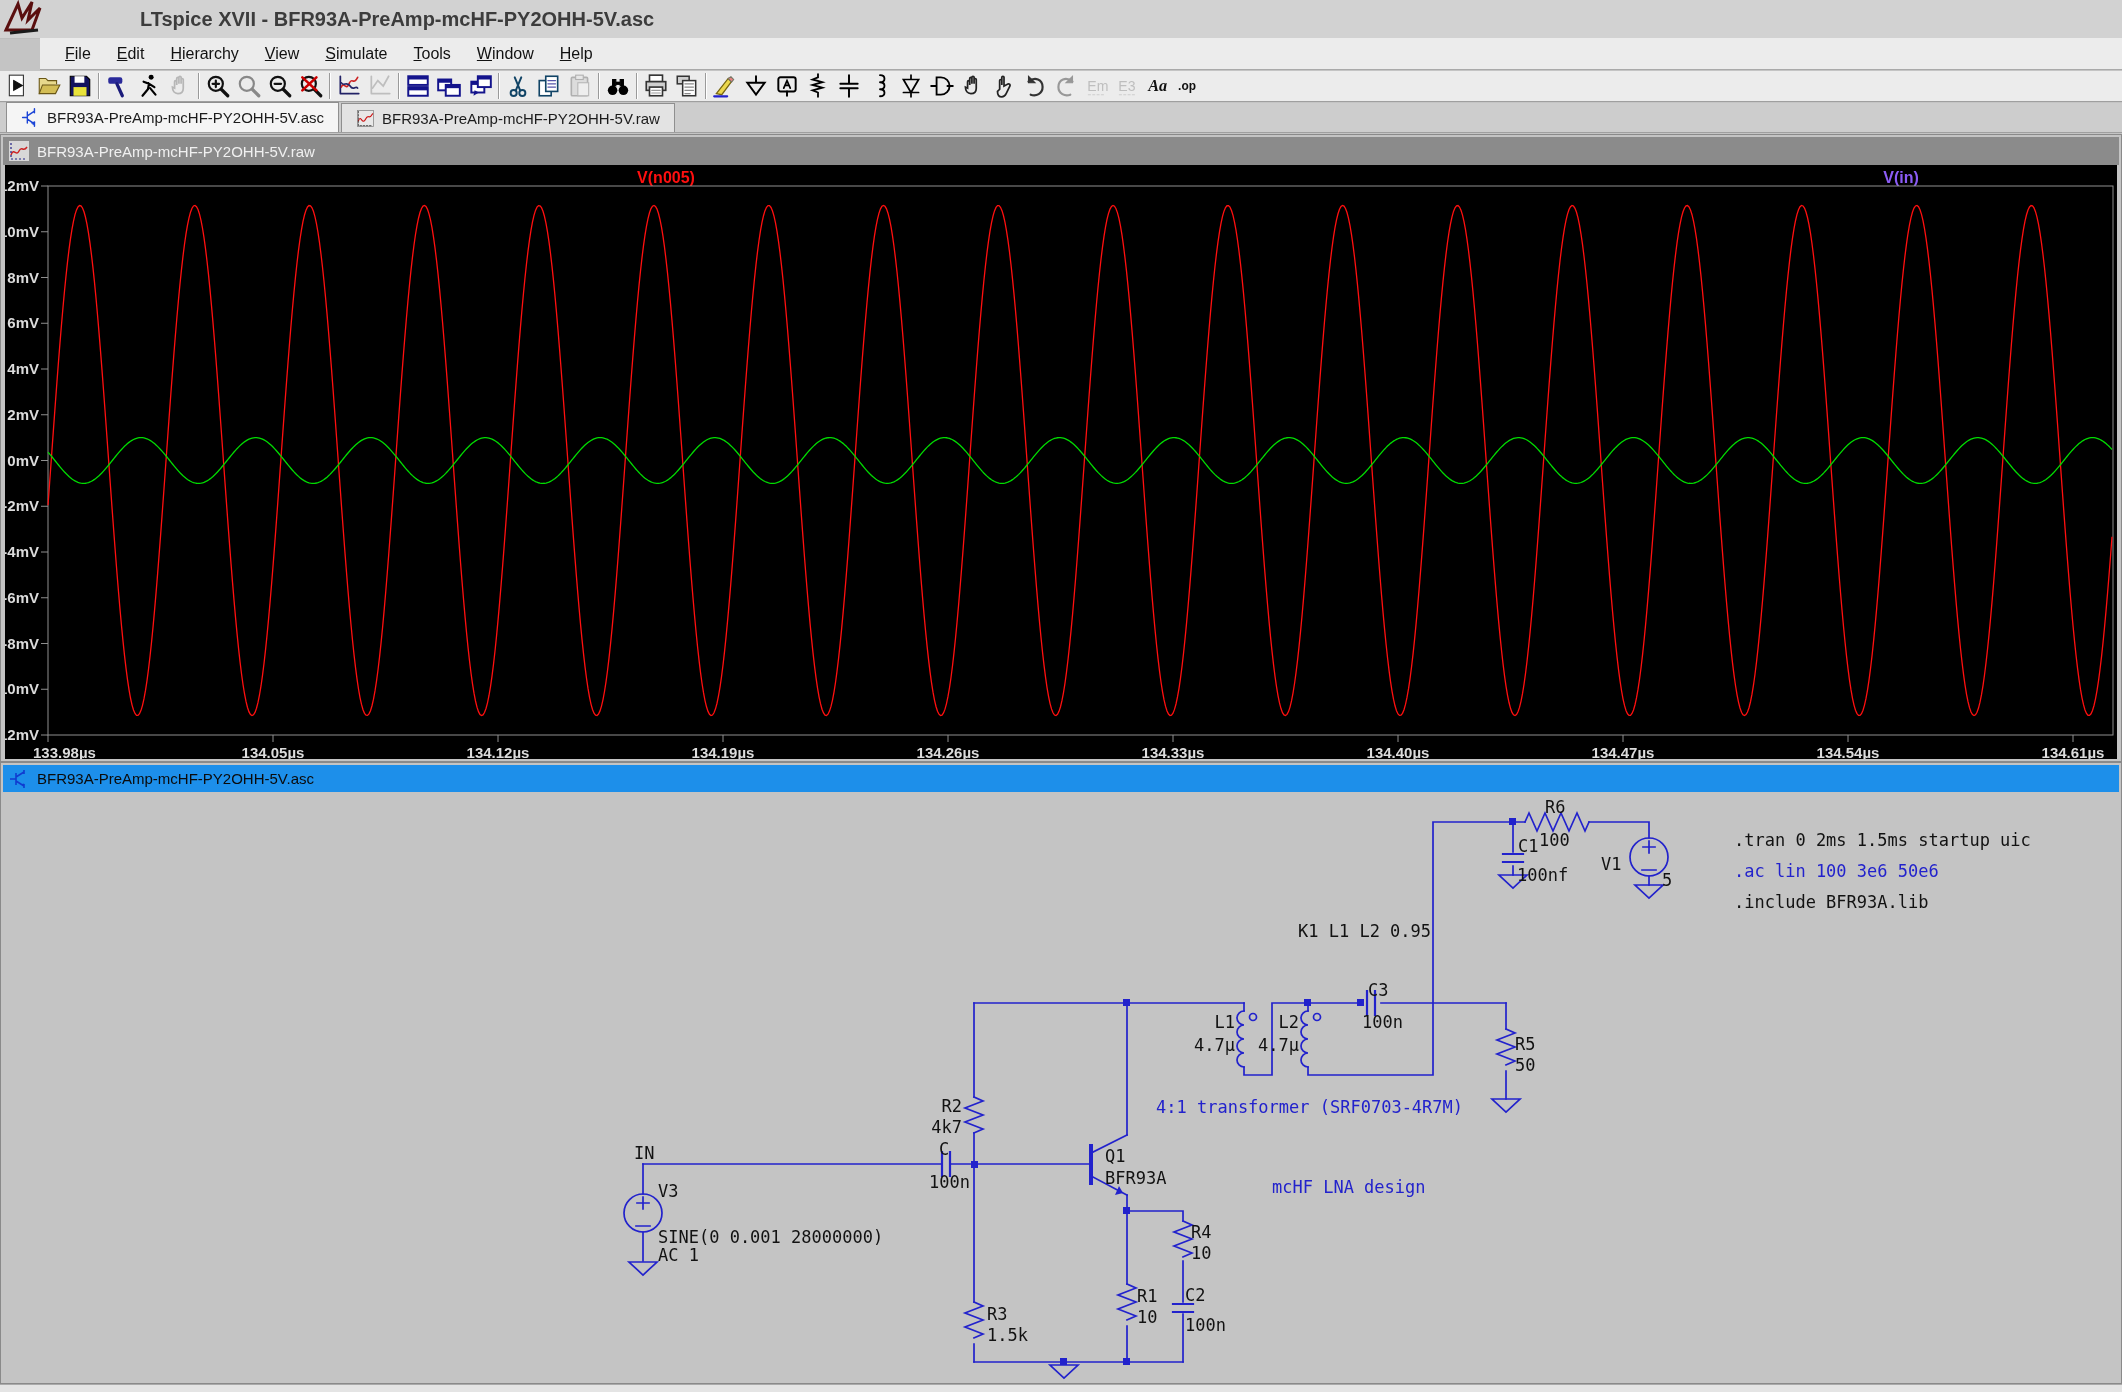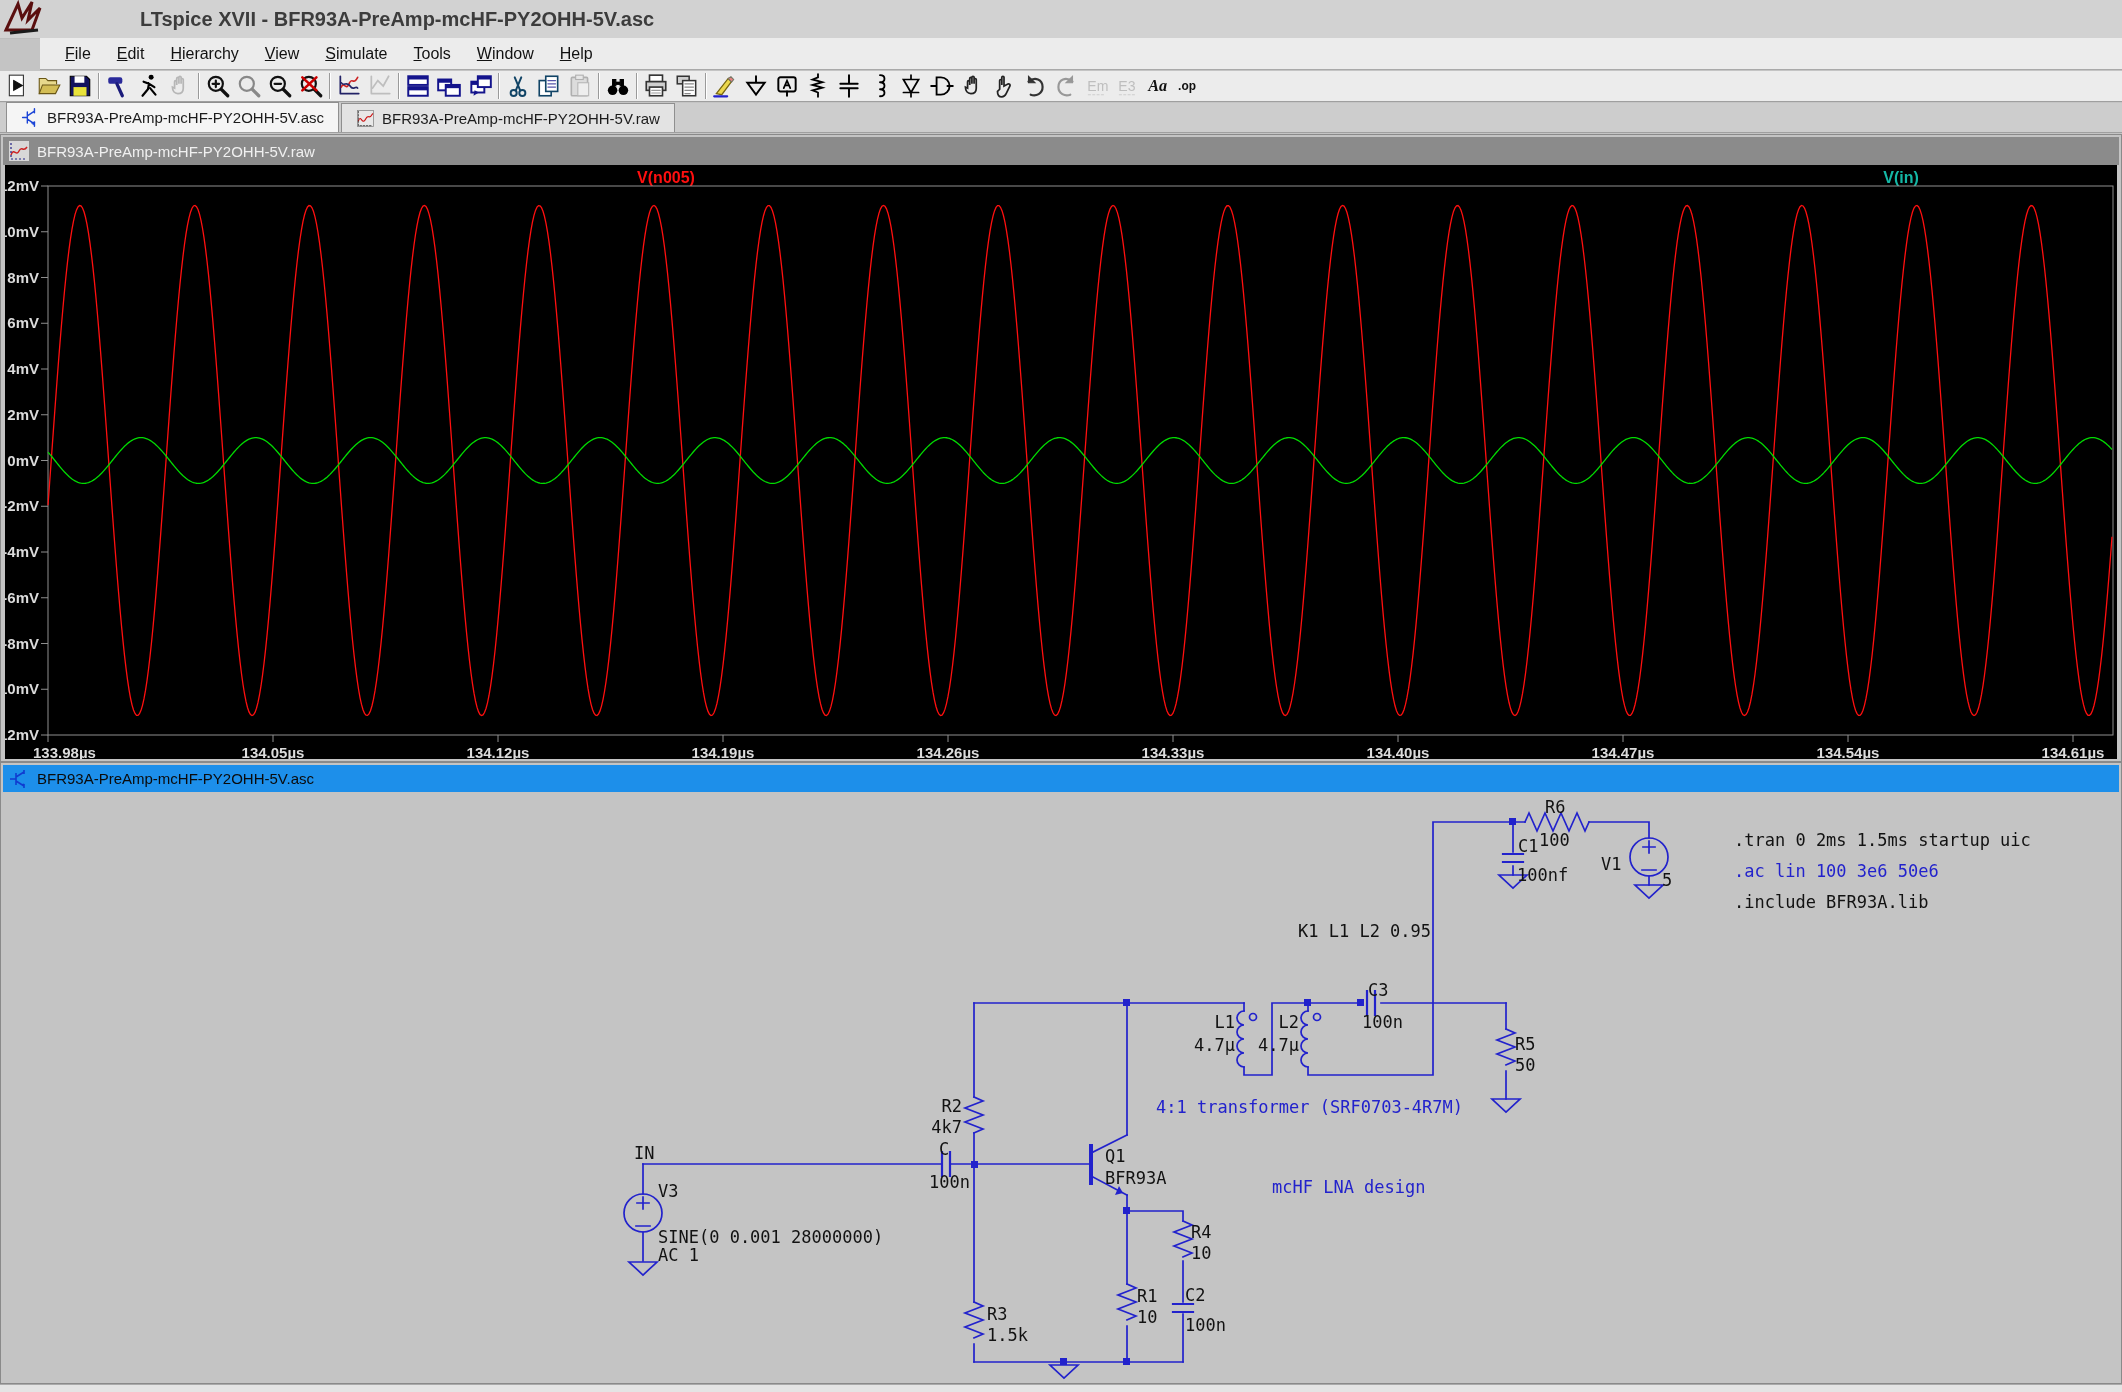--- a/index.html
+++ b/index.html
@@ -354,21 +354,21 @@
 <div id="wavepane">
   <div id="wave-title">
     <svg viewBox="0 0 20 20">
       <path d="M2 14 C5 6 7 16 10 10 S14 12 18 6" fill="none" stroke="#c22" stroke-width="1.5"></path>
       <path d="M2 2 V18 H18" fill="none" stroke="#228" stroke-width="1.2" stroke-dasharray="2 2"></path>
     </svg>
     <span>BFR93A-PreAmp-mcHF-PY2OHH-5V.raw</span>
   </div>
   <div id="wave-black">
     <span class="legend" style="left:661px;color:#ff0f0f;">V(n005)</span>
-    <span class="legend" style="left:1896px;color:#14b8a6;">V(in)</span>
+    <span class="legend" style="left:1896px;color:#8b5cf6;">V(in)</span>
     <svg id="wave-svg" width="2114" height="594" viewBox="0 0 2114 594">
         <rect x="43" y="21" width="2065" height="549" stroke="#8f8f8f" stroke-width="1" fill="none"></rect>
         <line x1="36" y1="21" x2="43" y2="21" stroke="#8f8f8f"></line>
         <text x="34" y="26" text-anchor="end" fill="#dcdcdc" font-size="15" font-weight="600" font-family="&quot;Liberation Sans&quot;,sans-serif">12mV</text>
         <line x1="36" y1="66.75" x2="43" y2="66.75" stroke="#8f8f8f"></line>
         <text x="34" y="71.75" text-anchor="end" fill="#dcdcdc" font-size="15" font-weight="600" font-family="&quot;Liberation Sans&quot;,sans-serif">10mV</text>
         <line x1="36" y1="112.5" x2="43" y2="112.5" stroke="#8f8f8f"></line>
         <text x="34" y="117.5" text-anchor="end" fill="#dcdcdc" font-size="15" font-weight="600" font-family="&quot;Liberation Sans&quot;,sans-serif">8mV</text>
         <line x1="36" y1="158.25" x2="43" y2="158.25" stroke="#8f8f8f"></line>
         <text x="34" y="163.25" text-anchor="end" fill="#dcdcdc" font-size="15" font-weight="600" font-family="&quot;Liberation Sans&quot;,sans-serif">6mV</text>

